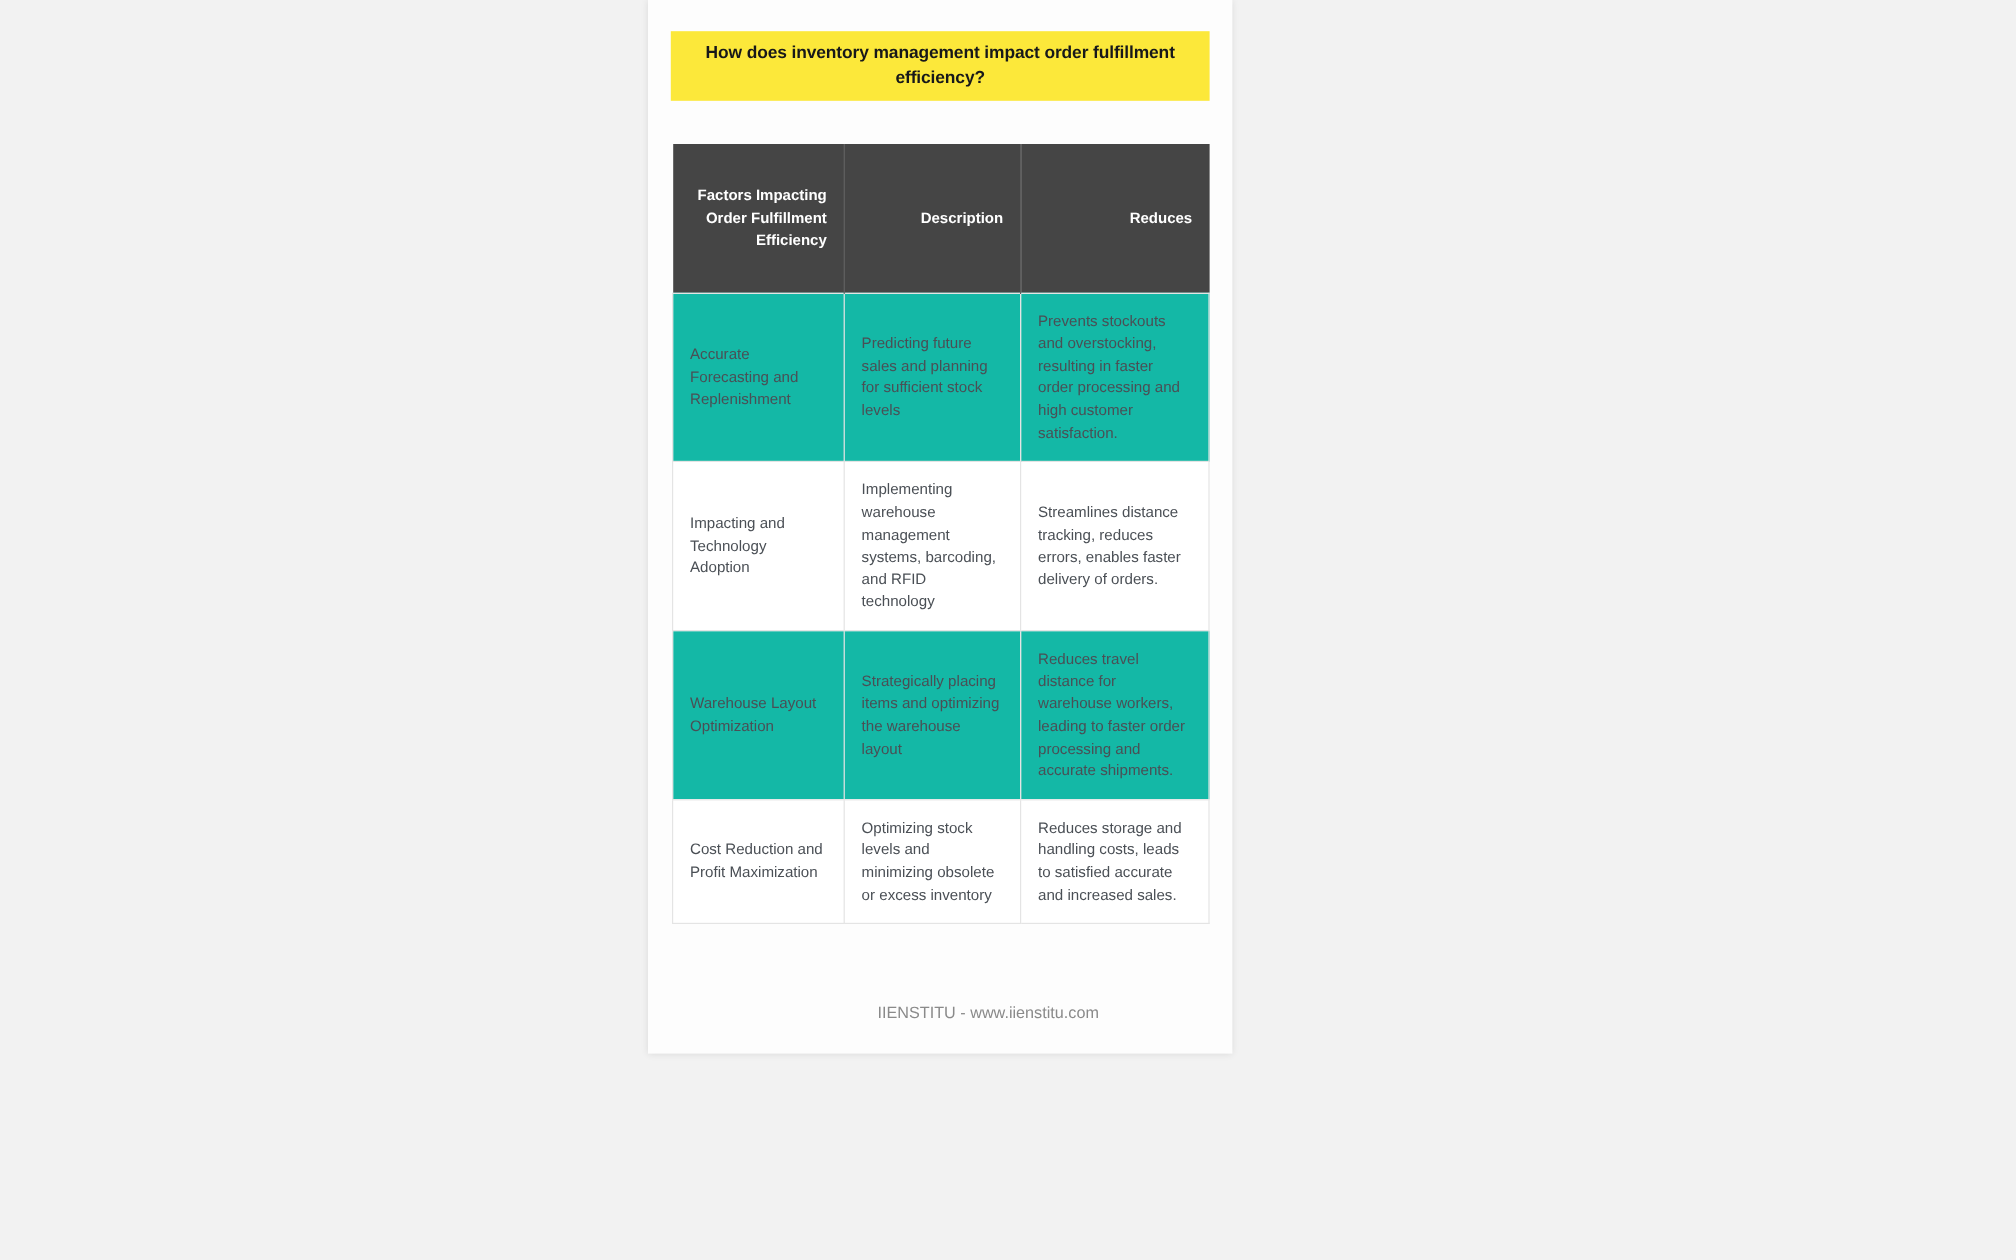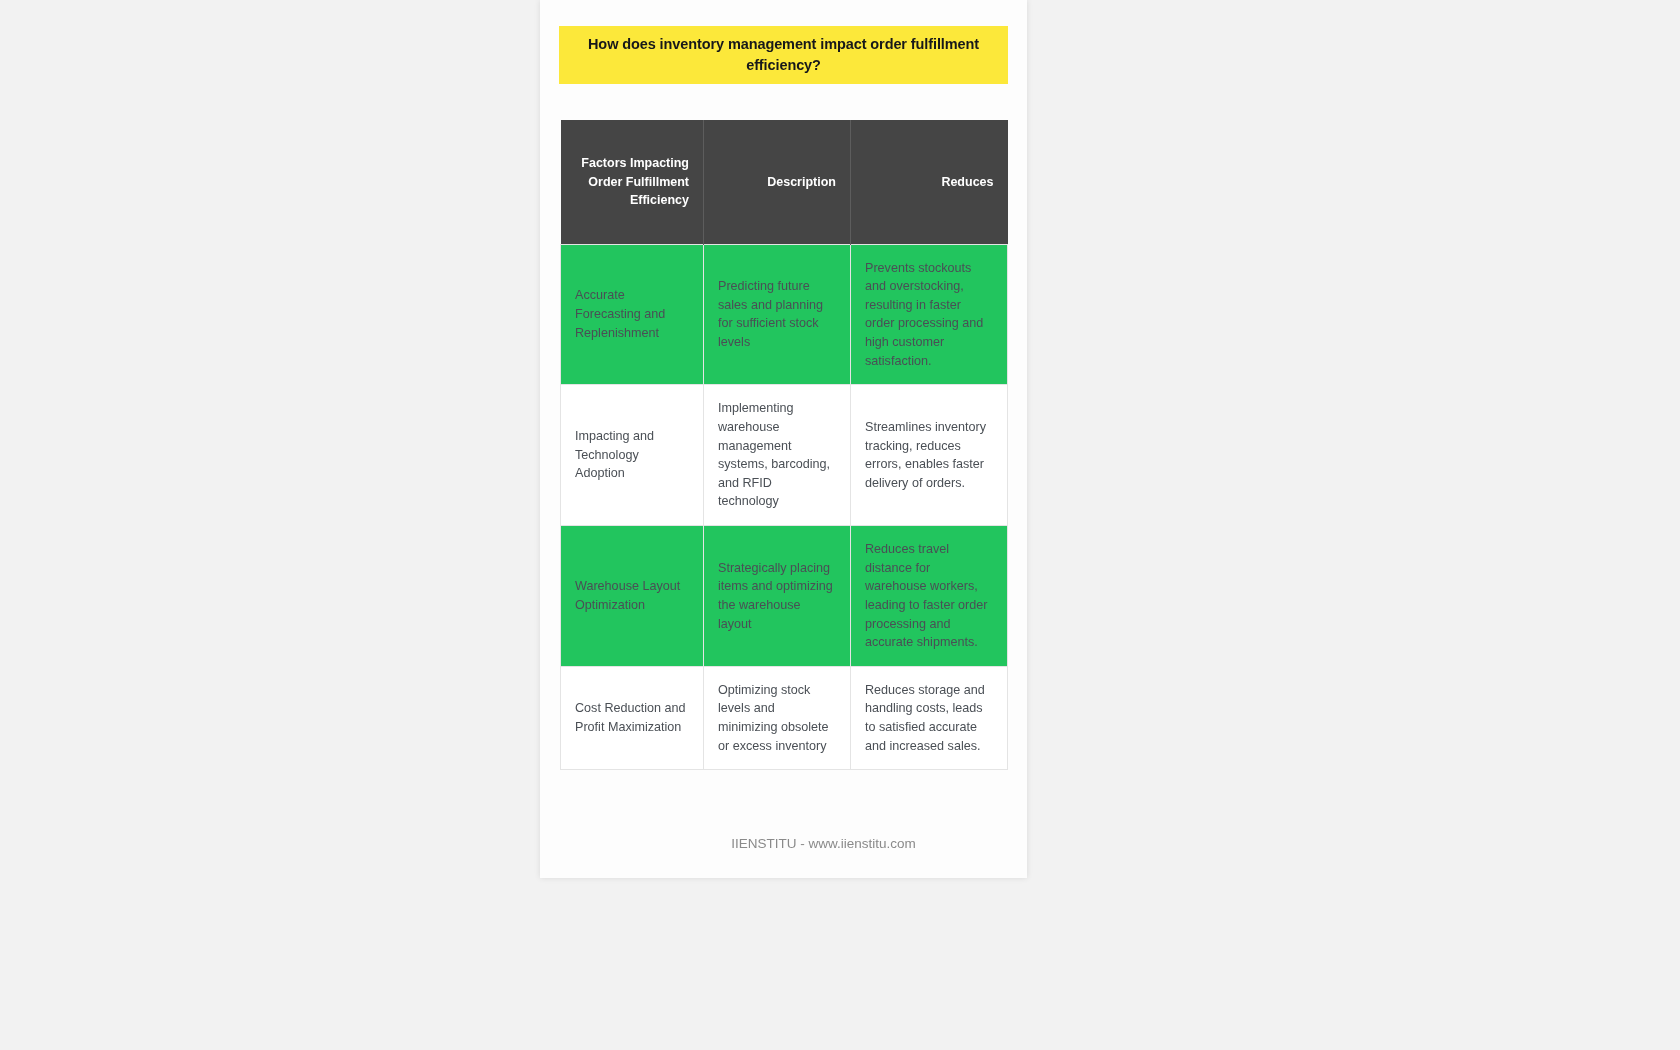--- a/index.html
+++ b/index.html
@@ -84,21 +84,21 @@
     font-size: 12.6px;
     color: #4a4f55;
     line-height: 1.48;
     vertical-align: middle;
     padding: 14px 14px;
     border: 1px solid #e4e4e4;
     box-sizing: border-box;
   }
 
   table.factors-table tbody tr.odd td {
-    background: #22c55e;
+    background: #14b8a6;
   }
   table.factors-table tbody tr.even td {
     background: #ffffff;
     margin-top: 23px;
   }
 
   .footer-credit {
     position: absolute;
     left: 0;
     top: 836px;
@@ -133,21 +133,21 @@
       </thead>
       <tbody>
         <tr class="odd">
           <td>Accurate Forecasting and Replenishment</td>
           <td>Predicting future sales and planning for sufficient stock levels</td>
           <td>Prevents stockouts and overstocking, resulting in faster order processing and high customer satisfaction.</td>
         </tr>
         <tr class="even">
           <td>Impacting and Technology Adoption</td>
           <td>Implementing warehouse management systems, barcoding, and RFID technology</td>
-          <td>Streamlines inventory tracking, reduces errors, enables faster delivery of orders.</td>
+          <td>Streamlines distance tracking, reduces errors, enables faster delivery of orders.</td>
         </tr>
         <tr class="odd">
           <td>Warehouse Layout Optimization</td>
           <td>Strategically placing items and optimizing the warehouse layout</td>
           <td>Reduces travel distance for warehouse workers, leading to faster order processing and accurate shipments.</td>
         </tr>
         <tr class="even">
           <td>Cost Reduction and Profit Maximization</td>
           <td>Optimizing stock levels and minimizing obsolete or excess inventory</td>
           <td>Reduces storage and handling costs, leads to satisfied accurate and increased sales.</td>

